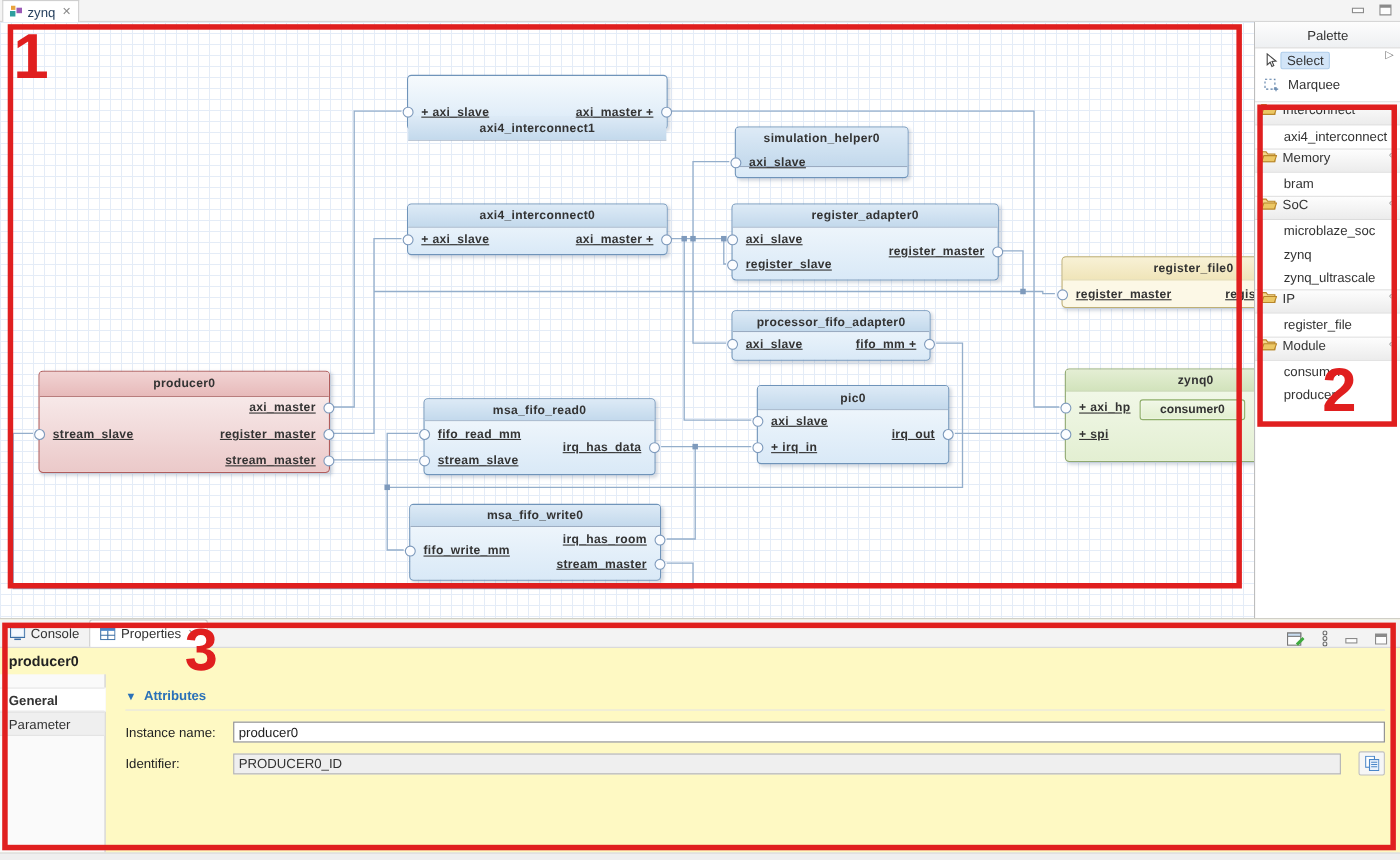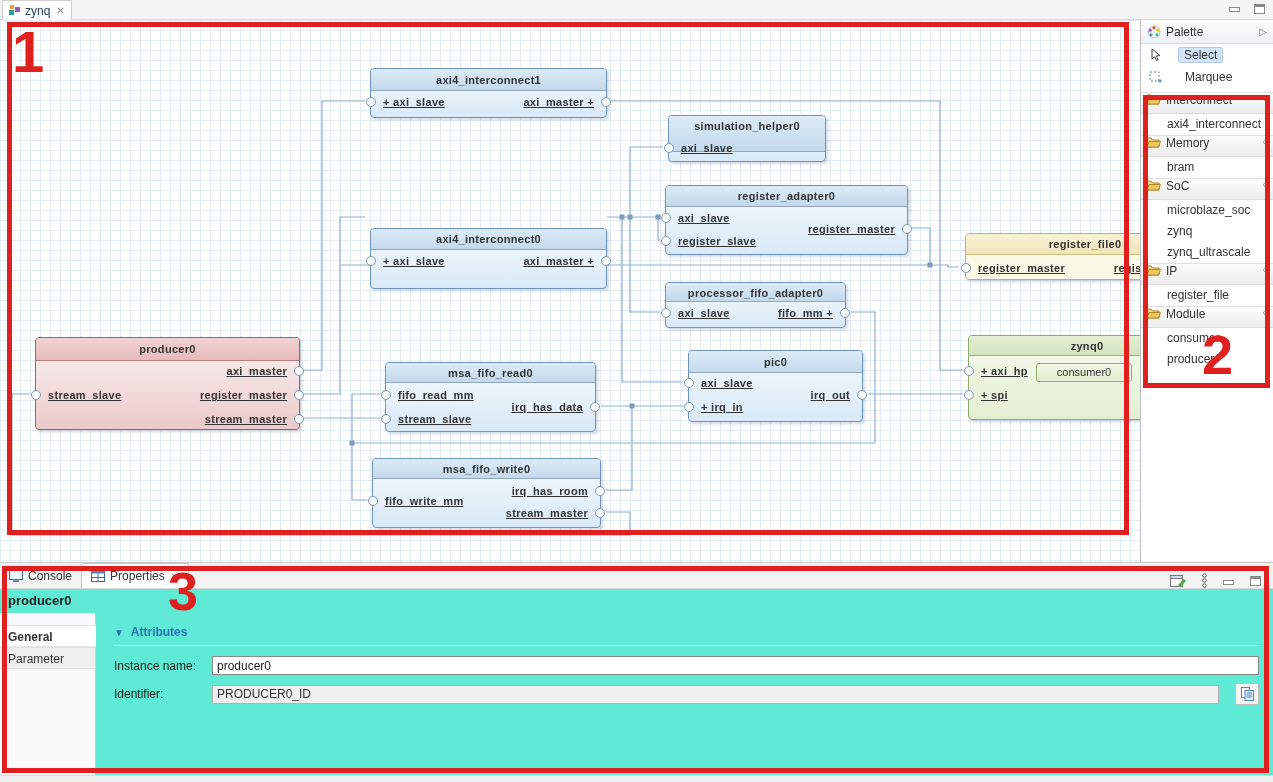--- a/index.html
+++ b/index.html
@@ -28,36 +28,36 @@
   .yellow{ border-color:#bfb075; background:#fcf8e6; }
   .yellow .bh { background:linear-gradient(#f8f1d6,#f0e5b9); border-bottom-color:#cabf82; }
   .green { border-color:#90a96f; background:linear-gradient(#f5faee,#e3efd2); }
   .green .bh { background:linear-gradient(#e4eed4,#d2e3bc); border-bottom-color:#9cb47b; }
   .port { position:absolute; height:18px; line-height:18px; font-weight:bold; color:#333; letter-spacing:.3px; white-space:nowrap;text-decoration:underline; }
   .port.left  { left:0; padding-left:12px; }
   .port.right { right:0; padding-right:12px; text-align:right; }
   .pc { position:absolute; top:4px; width:10px; height:10px; border:1px solid #7e9abc; border-radius:50%; background:#fcfdff; }
   .port.left  .pc { left:-5px; }
   .port.right .pc { right:-5px; }
-  .child-block { position:absolute; background:linear-gradient(#f0f7e6,#e2efcf); border:1px solid #8fae6a; border-radius:3px; text-align:center; font-weight:normal; color:#333; font-size:11px; box-shadow:inset 0 0 2px #fff; }
+  .child-block { position:absolute; background:linear-gradient(#f0f7e6,#e2efcf); border:1px solid #8fae6a; border-radius:3px; text-align:center; font-weight:bold; color:#333; font-size:11px; box-shadow:inset 0 0 2px #fff; }
 
   
   #palette { position:absolute; left:1140px; top:20px; width:133px; height:542px; background:#fff; border-left:1px solid #bdbdbd; font-size:12px; color:#333; }
-  .pal-head { height:24px; display:flex; align-items:center; gap:5px; padding:0 6px; background:linear-gradient(#fdfdfd,#eef0f2); border-bottom:1px solid #d9d9d9; }
+  .pal-head { height:24px; display:flex; align-items:center; gap:5px; padding:0 6px; background:linear-gradient(#fdfdfd,#eef0f2); border-bottom:1px solid #d9d9d9;flex-direction:column; }
   .pal-head .arr { margin-left:auto; color:#777; font-size:10px; }
-  .pal-tool { height:22px; display:flex; align-items:center; gap:16px; padding-left:8px; cursor:pointer; }
+  .pal-tool { height:22px; display:flex; align-items:center; gap:2px; padding-left:8px; cursor:pointer; }
   .pal-tool .tl { padding:1px 6px; border-radius:2px; }
   .pal-tool.active .tl { background:#d2e5f8; border:1px solid #aecdea; padding:0 5px; }
   .pal-sec-h { height:22px; display:flex; align-items:flex-start; gap:5px; padding:0 5px; background:linear-gradient(#fdfdfd,#ececec); border-top:1px solid #e0e0e0; border-bottom:1px solid #dcdcdc; cursor:pointer; }
   .pal-sec-h .pin { margin-left:auto; color:#9a9a9a; font-size:10px; }
   .pal-item { height:21px; line-height:21px; padding-left:26px; cursor:pointer; }
   .pal-gap { height:4px; }
 
   
-  #bottom { position:absolute; left:0; top:562px; width:1273px; height:220px; background:#5eead4; border-top:1px solid #c5c5c5; }
+  #bottom { position:absolute; left:0; top:562px; width:1273px; height:220px; background:#fef9c3; border-top:1px solid #c5c5c5; }
   .btabs { height:26px; background:#f3f3f3; border-bottom:1px solid #d8d8d8; display:flex; align-items:flex-end; }
   .btab { height:25px; display:flex; align-items:center; gap:5px; padding:0 9px; font-size:12px; color:#333; cursor:pointer; }
   .btab.active { background:#fff; border:1px solid #c9c9c9; border-bottom:none; border-radius:3px 3px 0 0; font-weight:normal; }
   .btab .x { color:#8a8a8a; font-size:10px; margin-left:1px; }
   .btoolbar { margin-left:auto; display:flex; align-items:center; gap:16px; padding-right:12px; }
   .sel-title { height:24px; line-height:24px; padding-left:8px; font-size:13px; font-weight:bold; color:#222; }
   .pbody { position:absolute; left:0; top:50px; right:0; bottom:7px; display:flex; }
   .rail { width:96px; border-right:1px solid #cccccc; background:#fafafa; padding-top:12px; }
   .rail-item { height:22px; line-height:22px; padding-left:8px; font-size:12px; color:#333; border-top:1px solid #e3e3e3; border-bottom:1px solid #e3e3e3; background:#efefef; cursor:pointer; }
   .rail-item.active { background:#fff; font-weight:bold; border-right:1px solid #fff; margin-right:-1px; }
@@ -120,29 +120,29 @@
         <polyline points="632,386 632,470 606,470" fill="none" stroke="#94aecb" stroke-width="1.2"></polyline>
         <polyline points="606,492 630,492 630,515 12,515 12,374 30,374" fill="none" stroke="#94aecb" stroke-width="1.2"></polyline>
         <rect x="627.5" y="194.5" width="5" height="5" fill="#7e9abc"></rect>
         <rect x="655.5" y="194.5" width="5" height="5" fill="#7e9abc"></rect>
         <rect x="619.5" y="194.5" width="5" height="5" fill="#7e9abc"></rect>
         <rect x="629.5" y="383.5" width="5" height="5" fill="#7e9abc"></rect>
         <rect x="349.5" y="420.5" width="5" height="5" fill="#7e9abc"></rect>
         <rect x="927.5" y="242.5" width="5" height="5" fill="#7e9abc"></rect>
       </svg>
       <div class="block blue" style="left: 370px; top: 48px; width: 237px; height: 50px;">
-        <div class="bh" style="height: 22px; line-height: 22px;">axi4_interconnect1</div>
+        <div class="bh" style="height: 22px; line-height: 22px; margin-top: 37px;">axi4_interconnect1</div>
         <div class="port left" style="top: 24px;"><span class="pc"></span><span>+ axi_slave</span></div>
         <div class="port right" style="top: 24px;"><span class="pc"></span><span>axi_master +</span></div>
       </div>
       <div class="block blue" style="left: 668px; top: 95px; width: 158px; height: 47px;">
         <div class="bh" style="height: 36px; line-height: 21px;">simulation_helper0</div>
         <div class="port left" style="top: 23px;"><span class="pc"></span><span>axi_slave</span></div>
       </div>
-      <div class="block blue" style="left: 370px; top: 165px; width: 237px; height: 61px; margin-top: 43px;">
+      <div class="block blue" style="left: 370px; top: 165px; width: 237px; height: 47px;">
         <div class="bh" style="height: 21px; line-height: 21px;">axi4_interconnect0</div>
         <div class="port left" style="top: 23px;"><span class="pc"></span><span>+ axi_slave</span></div>
         <div class="port right" style="top: 23px;"><span class="pc"></span><span>axi_master +</span></div>
       </div>
       <div class="block blue" style="left: 665px; top: 165px; width: 243px; height: 70px;">
         <div class="bh" style="height: 21px; line-height: 21px;">register_adapter0</div>
         <div class="port left" style="top: 23px;"><span class="pc"></span><span>axi_slave</span></div>
         <div class="port right" style="top: 34px;"><span class="pc"></span><span>register_master</span></div>
         <div class="port left" style="top: 46px;"><span class="pc"></span><span>register_slave</span></div>
       </div>

